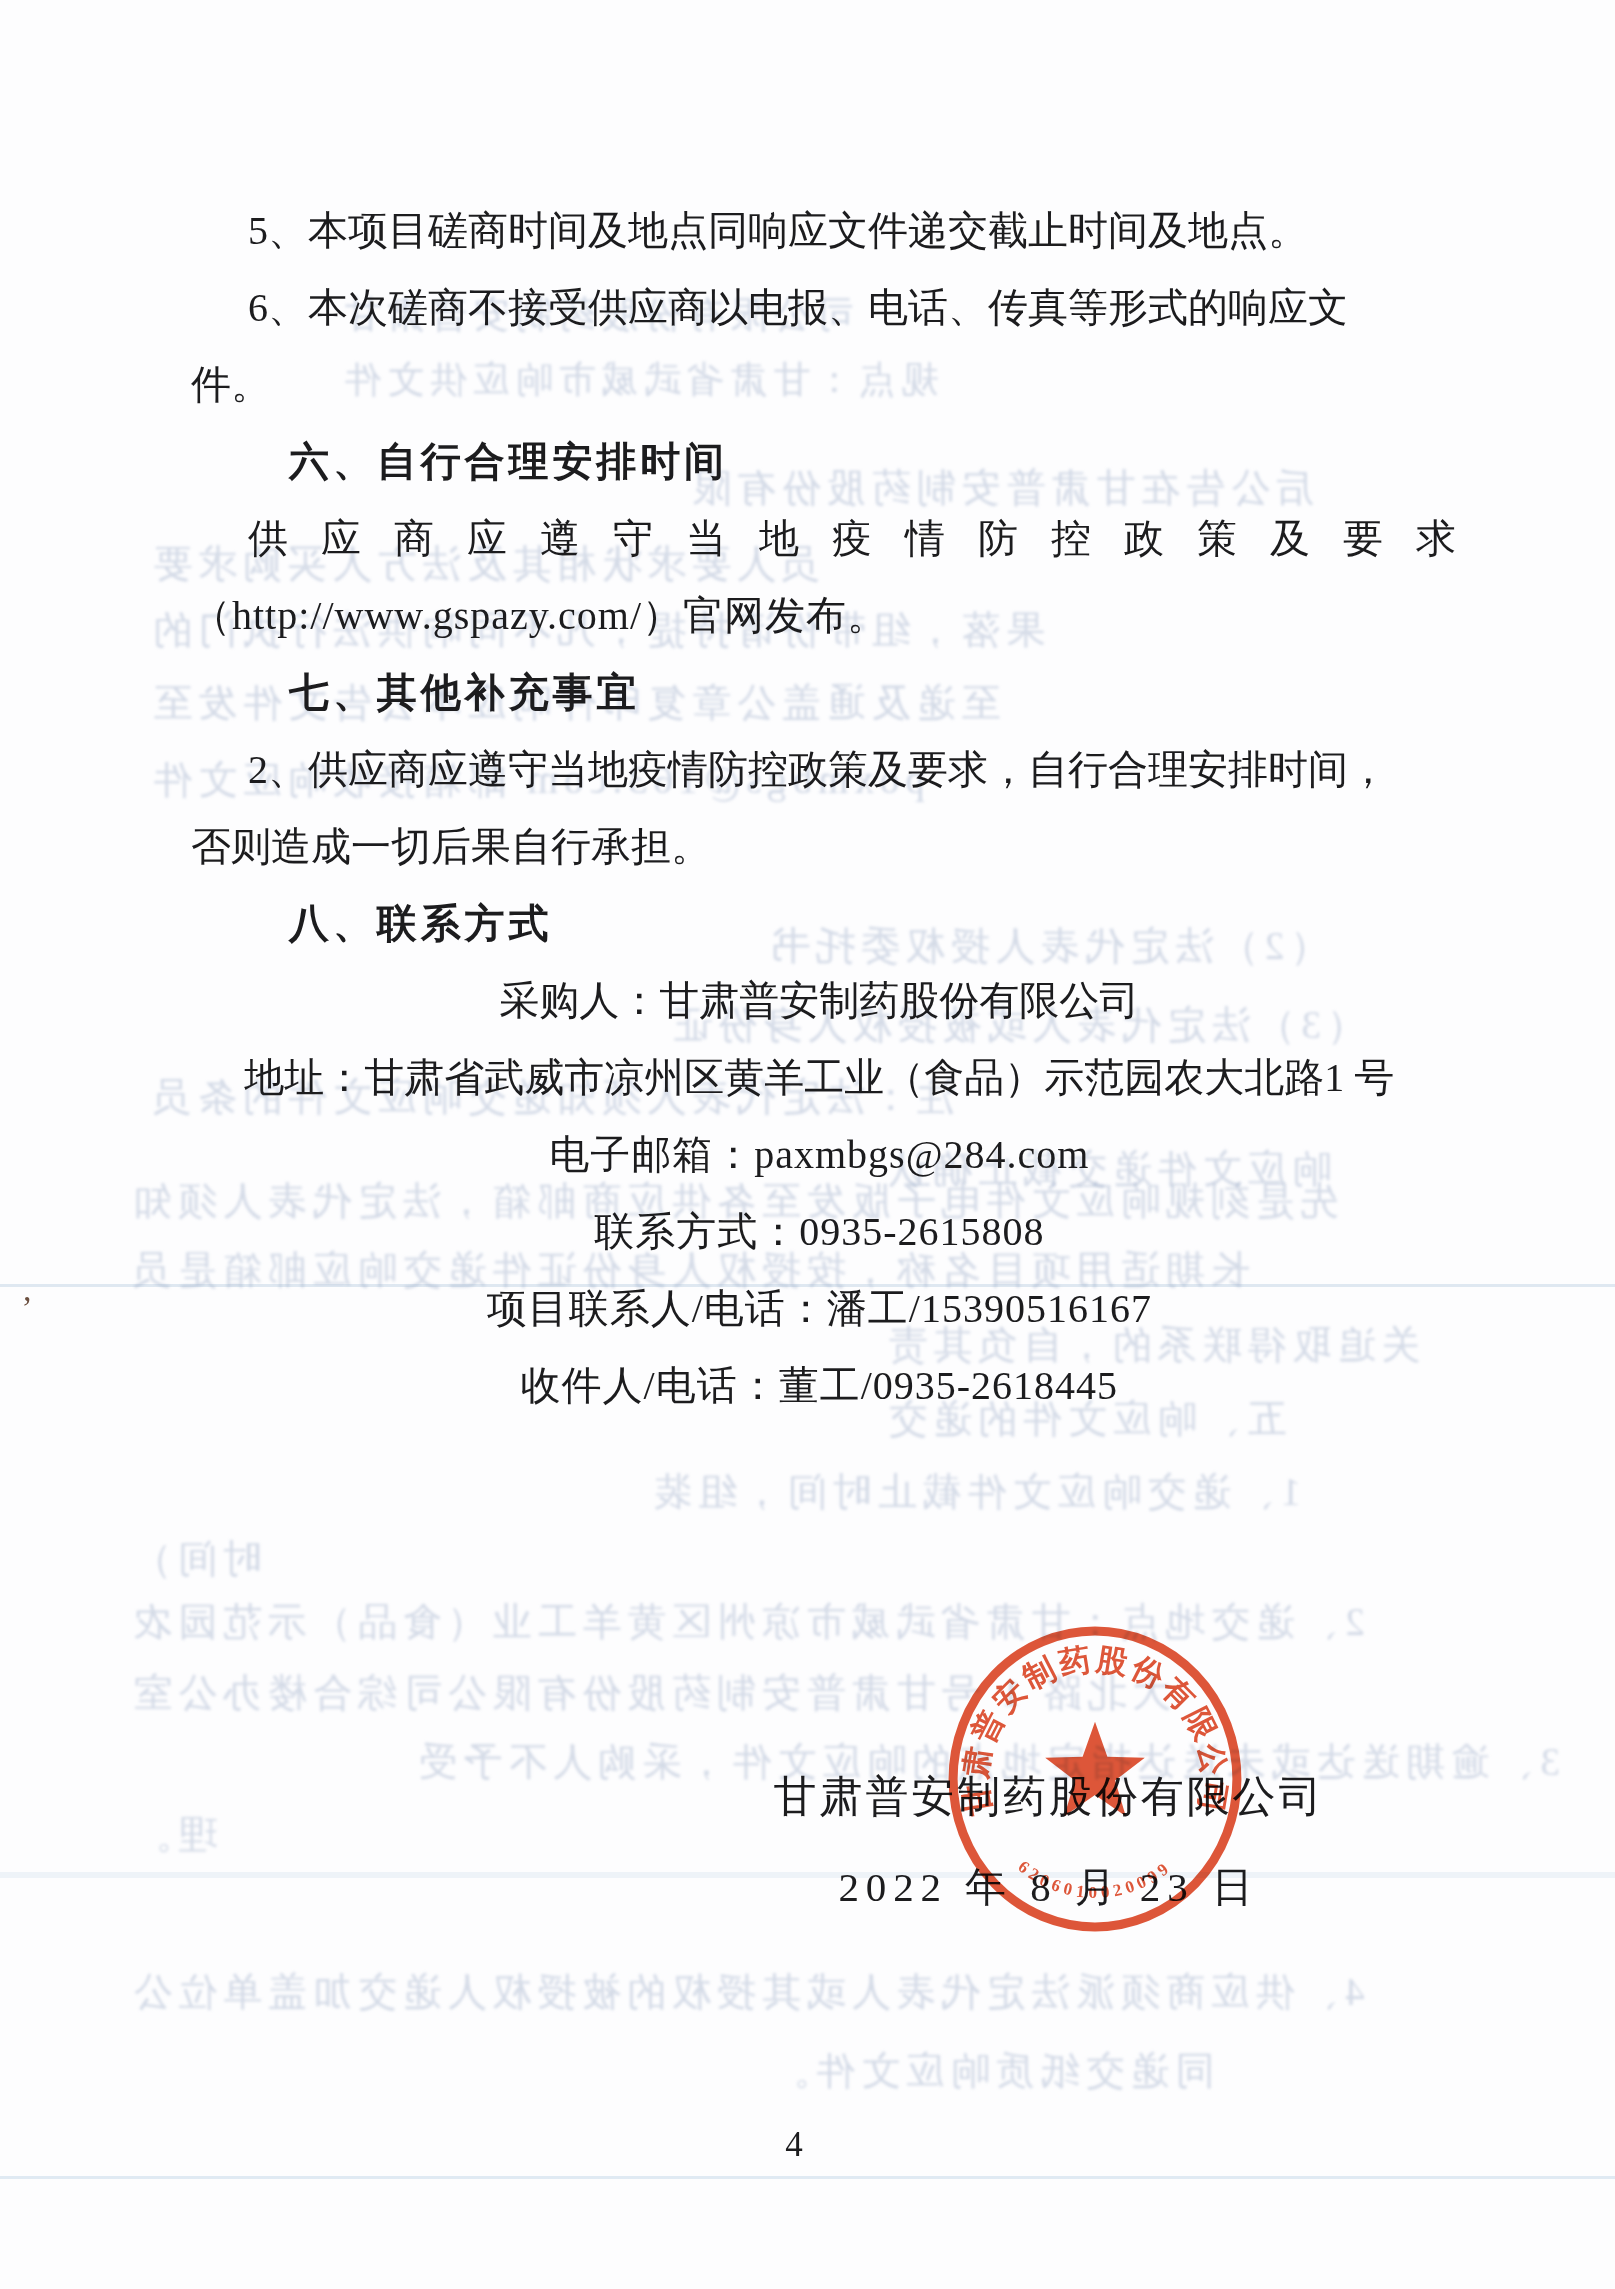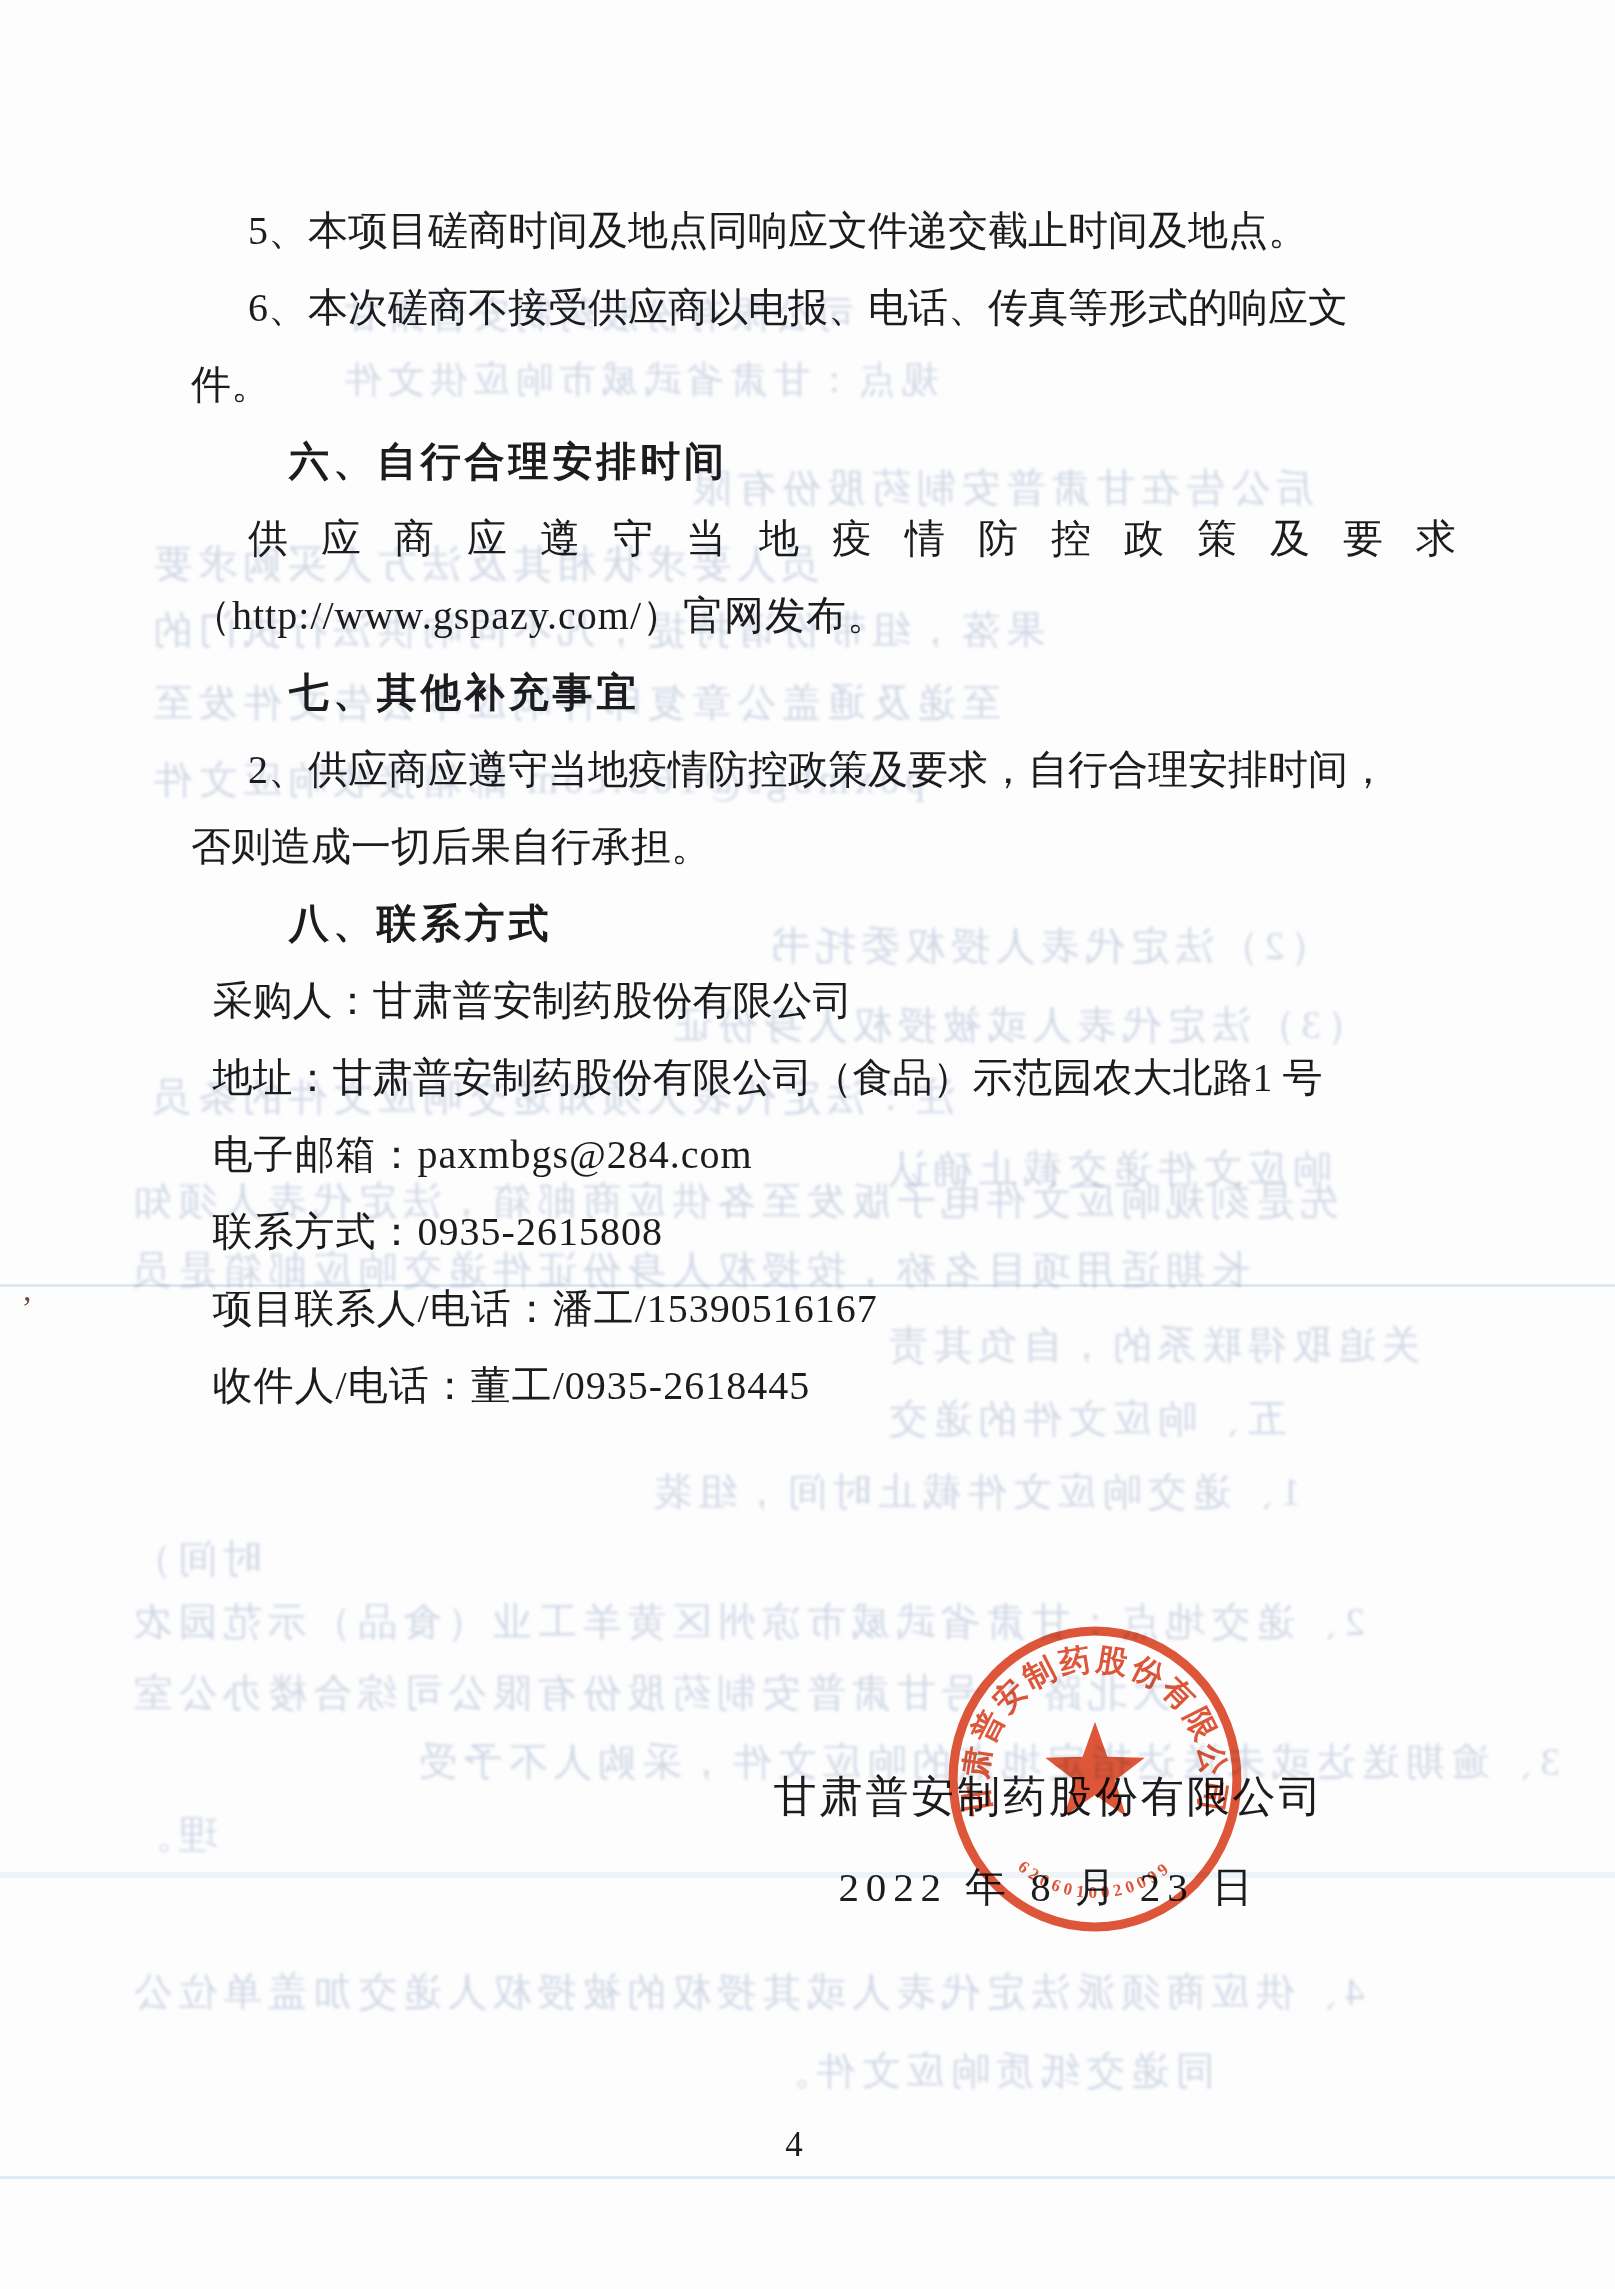--- a/index.html
+++ b/index.html
@@ -15,21 +15,21 @@
   .content{
     position:absolute;left:191px;top:192px;width:1235px;
     font-size:40px;line-height:77px;
     word-break:break-all;
     z-index:2;
   }
   .content p{margin:0;}
   .ind{text-indent:57px;}
   .head{font-weight:bold;margin-left:98px !important;letter-spacing:3.9px;}
   .spread{letter-spacing:33px;text-indent:57px;white-space:nowrap;}
-  .contact{text-indent:21.6px;}
+  .contact{text-indent:21.6px;text-align:center;}
   .latin{letter-spacing:1px;}
   
   .bleed-layer{position:absolute;inset:0;z-index:1;}
   .bleed{
     position:absolute;
     transform:scaleX(-1);
     transform-origin:center;
     color:rgba(148,166,196,0.40);
     filter:blur(1.6px);
     font-size:39px;
@@ -96,21 +96,21 @@
   <div class="content">
     <p class="ind">5、本项目磋商时间及地点同响应文件递交截止时间及地点。</p>
     <p class="ind">6、本次磋商不接受供应商以电报、电话、传真等形式的响应文件。</p>
     <p class="head">六、自行合理安排时间</p>
     <p class="spread">供应商应遵守当地疫情防控政策及要求</p>
     <p class="latin">（http://www.gspazy.com/）官网发布。</p>
     <p class="head">七、其他补充事宜</p>
     <p class="ind">2、供应商应遵守当地疫情防控政策及要求，自行合理安排时间，否则造成一切后果自行承担。</p>
     <p class="head">八、联系方式</p>
     <p class="contact">采购人：甘肃普安制药股份有限公司</p>
-    <p class="contact">地址：甘肃普安制药股份有限公司（食品）示范园农大北路1 号</p>
+    <p class="contact">地址：甘肃省武威市凉州区黄羊工业（食品）示范园农大北路1 号</p>
     <p class="contact latin">电子邮箱：paxmbgs@284.com</p>
     <p class="contact latin">联系方式：0935-2615808</p>
     <p class="contact latin">项目联系人/电话：潘工/15390516167</p>
     <p class="contact latin">收件人/电话：董工/0935-2618445</p>
   </div>
 
   <div class="signature">
     <p class="sig-company">甘肃普安制药股份有限公司</p>
     <p class="sig-date">2022 年 8 月 23 日</p>
   </div>

